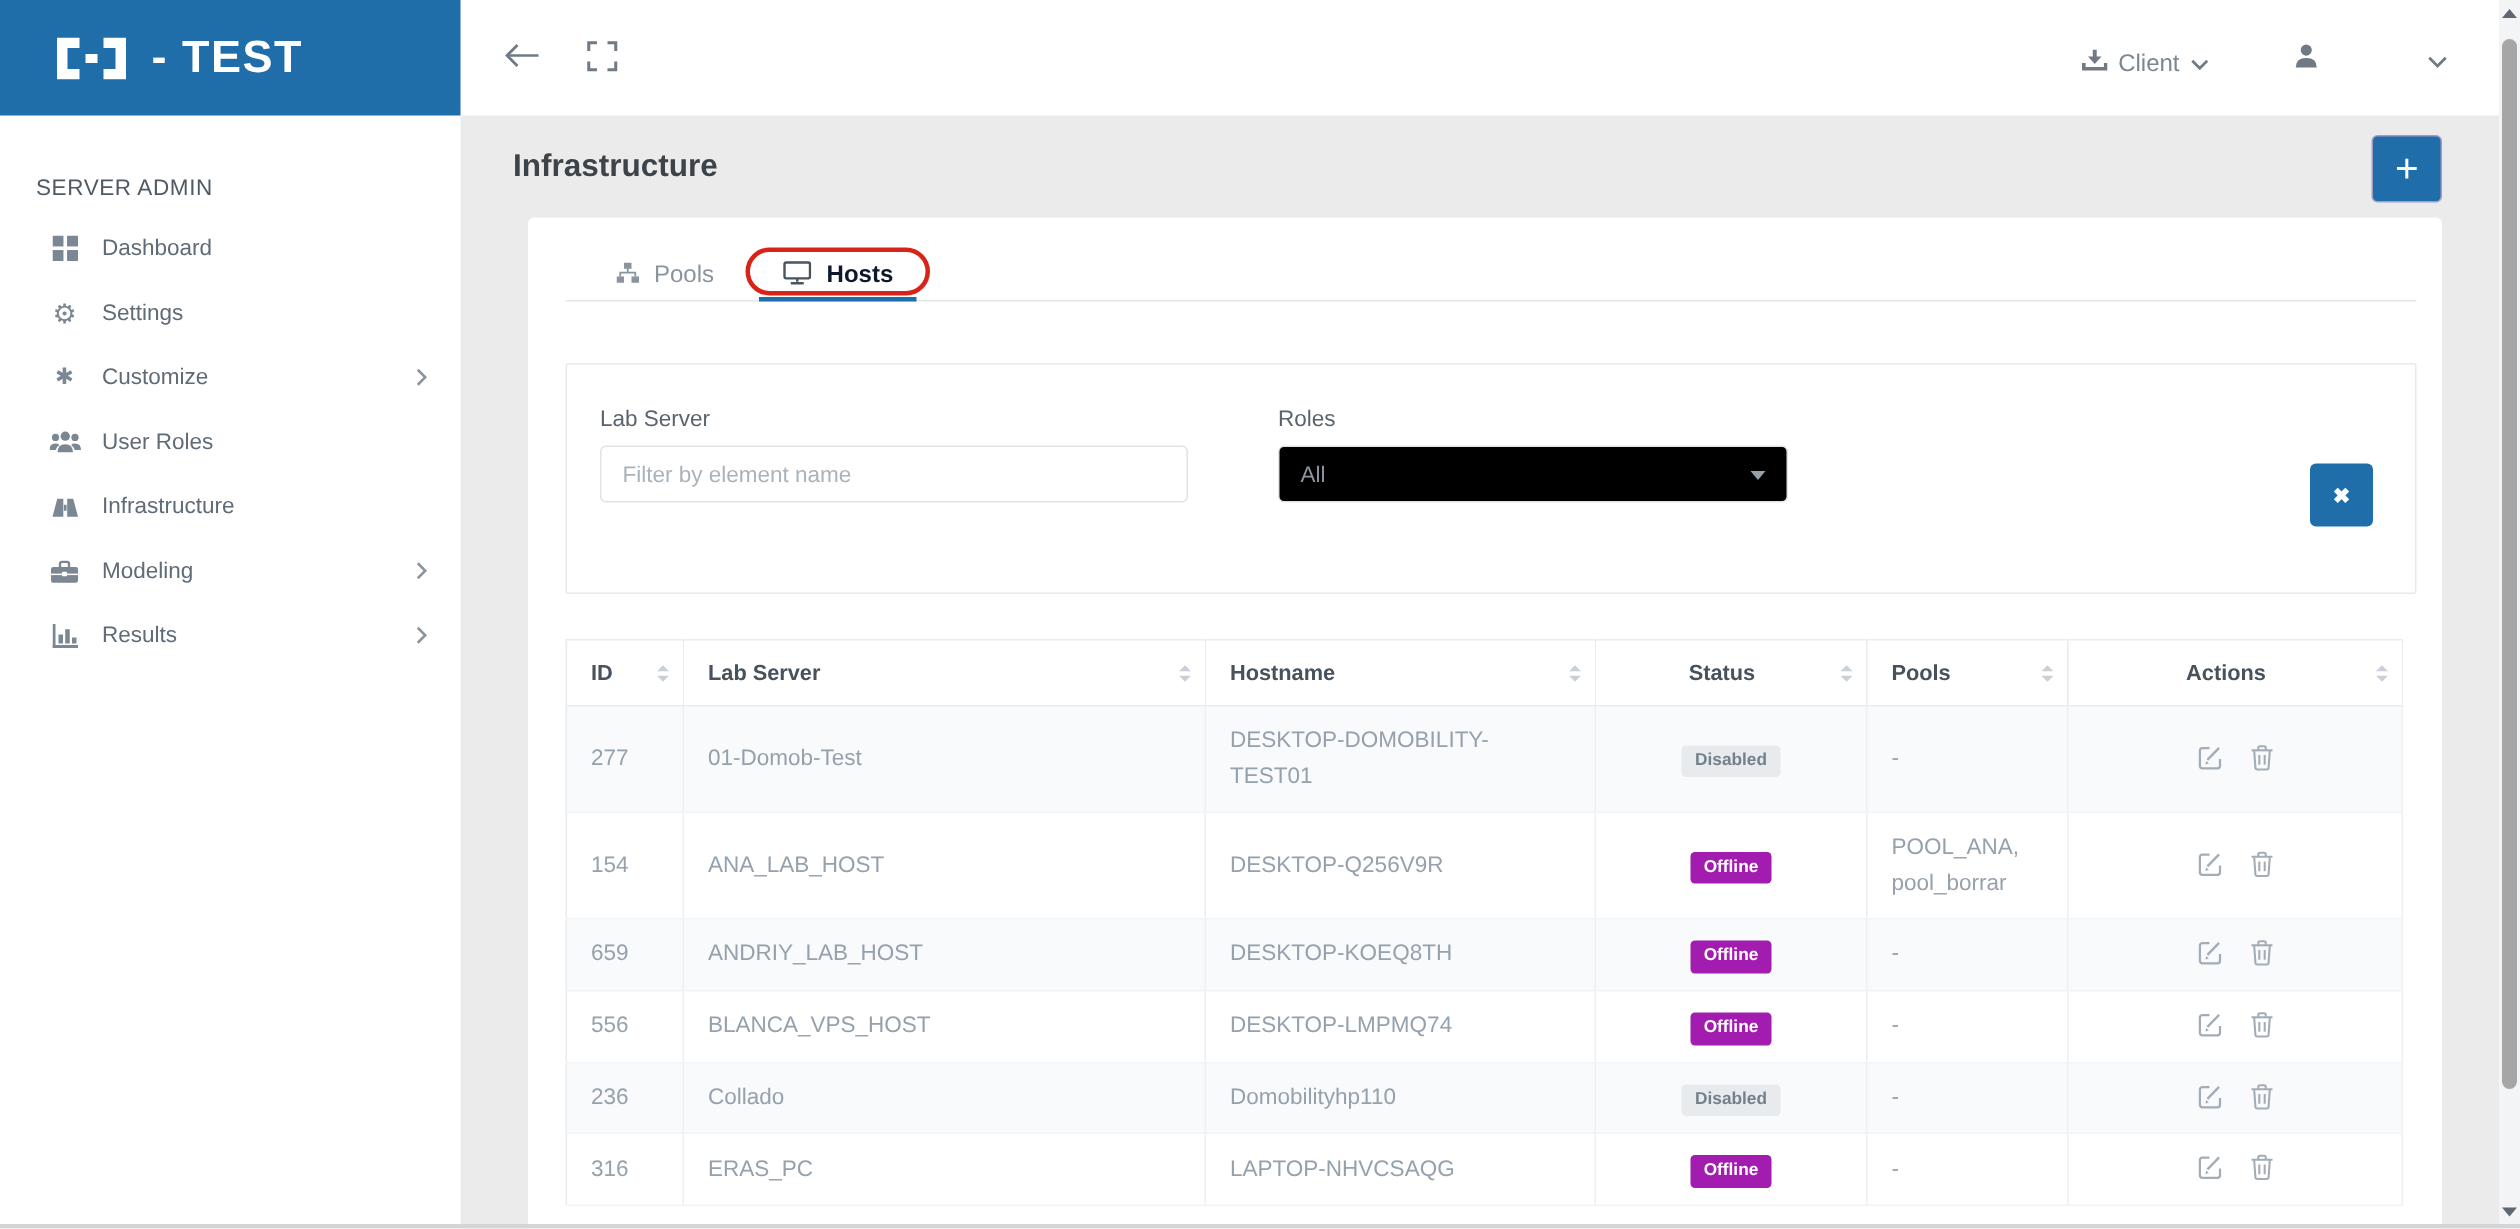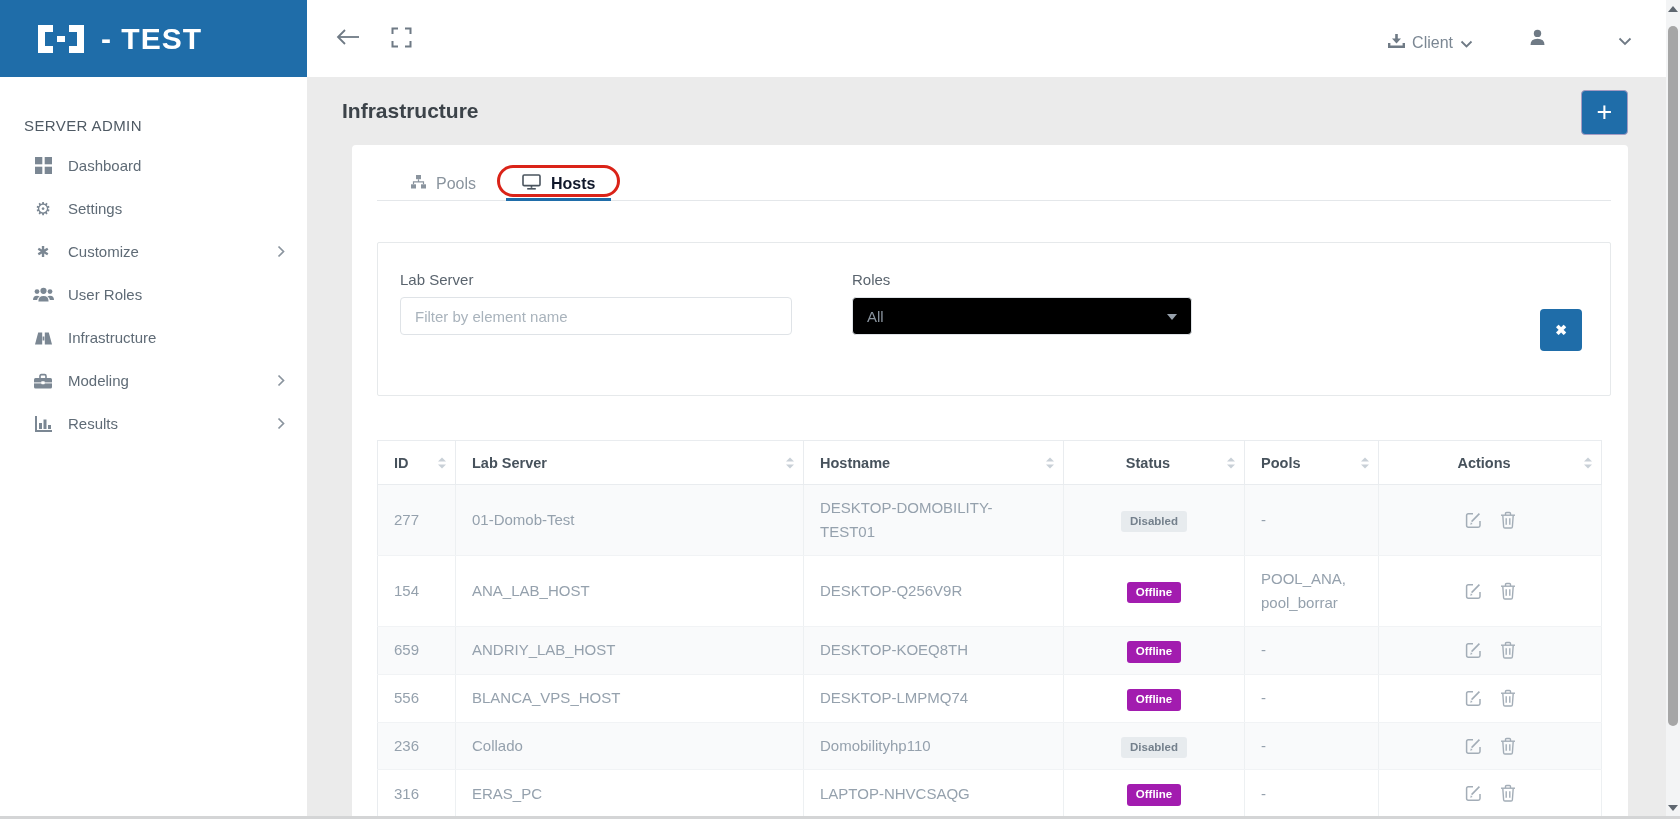--- a/index.html
+++ b/index.html
@@ -47,21 +47,21 @@
   .filter-panel { margin-top:41px; border:1px solid #e6e9eb; border-radius:2px; background:#fff; padding:28px 22px 60px 22px; position:relative; }
   .filter-fields { display:flex; gap:60px; }
   .field label { display:block; font-size:15px; color:#5a646e; margin-bottom:9px; }
   .text-input { width:392px; height:38px; border:1px solid #dfe3e7; border-radius:4px; padding:0 14px; font-size:15px; color:#5a646e; font-family:"Liberation Sans",sans-serif; outline:none; }
   .text-input::placeholder { color:#a9b3bc; }
   .select-box { width:340px; height:38px; border:1px solid #dfe3e7; border-radius:4px; padding:0 14px; font-size:15px; color:#8a949e; display:flex; align-items:center; cursor:pointer; position:relative; background:#000000; }
   .select-caret { position:absolute; right:14px; top:16px; width:0; height:0; border-left:5px solid transparent; border-right:5px solid transparent; border-top:6px solid #97a1ab; }
   .clear-button { position:absolute; right:28px; top:66px; width:42px; height:42px; background:#1f6da9; border:none; border-radius:4px; color:#fff; font-size:14px; font-weight:bold; cursor:pointer; display:flex; align-items:center; justify-content:center; }
 
   
-  .hosts-table { margin-top:44px; margin-right:9px; width:calc(100% - 9px); border-collapse:collapse; table-layout:fixed; border:1px solid #e9ecef; }
+  .hosts-table { margin-top:30px; margin-right:9px; width:calc(100% - 9px); border-collapse:collapse; table-layout:fixed; border:1px solid #e9ecef; }
   .hosts-table th { height:44px; font-size:14.5px; font-weight:bold; color:#47525c; text-align:left; padding:0 28px 0 16px; position:relative; border-right:1px solid #e9ecef; border-bottom:1px solid #e9ecef; background:#fff; cursor:pointer; }
   .hosts-table th.center { text-align:center; }
   .sort { position:absolute; right:9px; top:50%; transform:translateY(-50%); display:flex; flex-direction:column; gap:3px; }
   .sort i { display:block; width:0; height:0; border-left:4px solid transparent; border-right:4px solid transparent; }
   .sort .up { border-bottom:4px solid #c9d0d7; }
   .sort .dn { border-top:4px solid #c9d0d7; }
   .hosts-table td { height:34px; padding:11px 16px; font-size:15px; color:#95a1ad; line-height:24px; vertical-align:middle; border-right:1px solid #edf0f2; border-bottom:1px solid #f1f3f5; word-wrap:break-word; }
   .hosts-table td.center { text-align:center; }
   .hosts-table tbody tr:nth-child(odd) { background:#f9fafb; }
   .badge { display:inline-block; font-size:11.5px; font-weight:bold; padding:4px 9px; border-radius:3px; line-height:1.2; }

